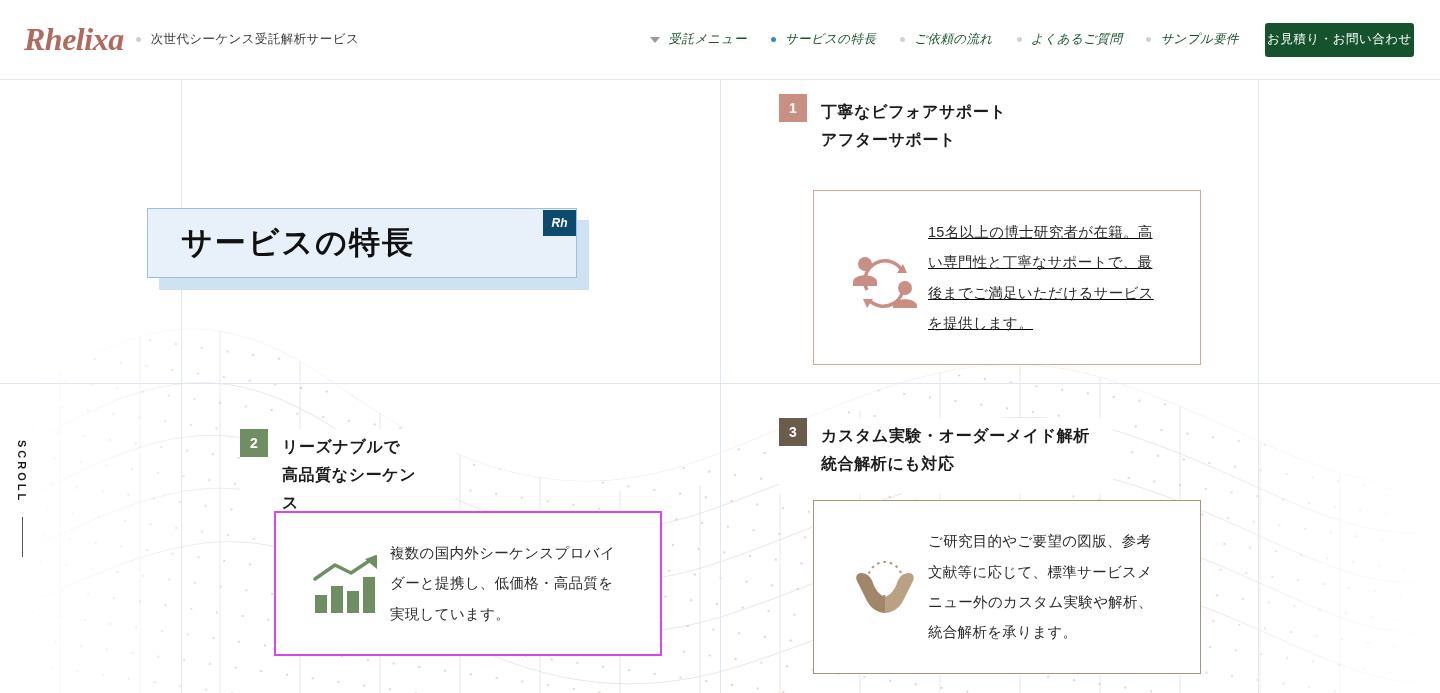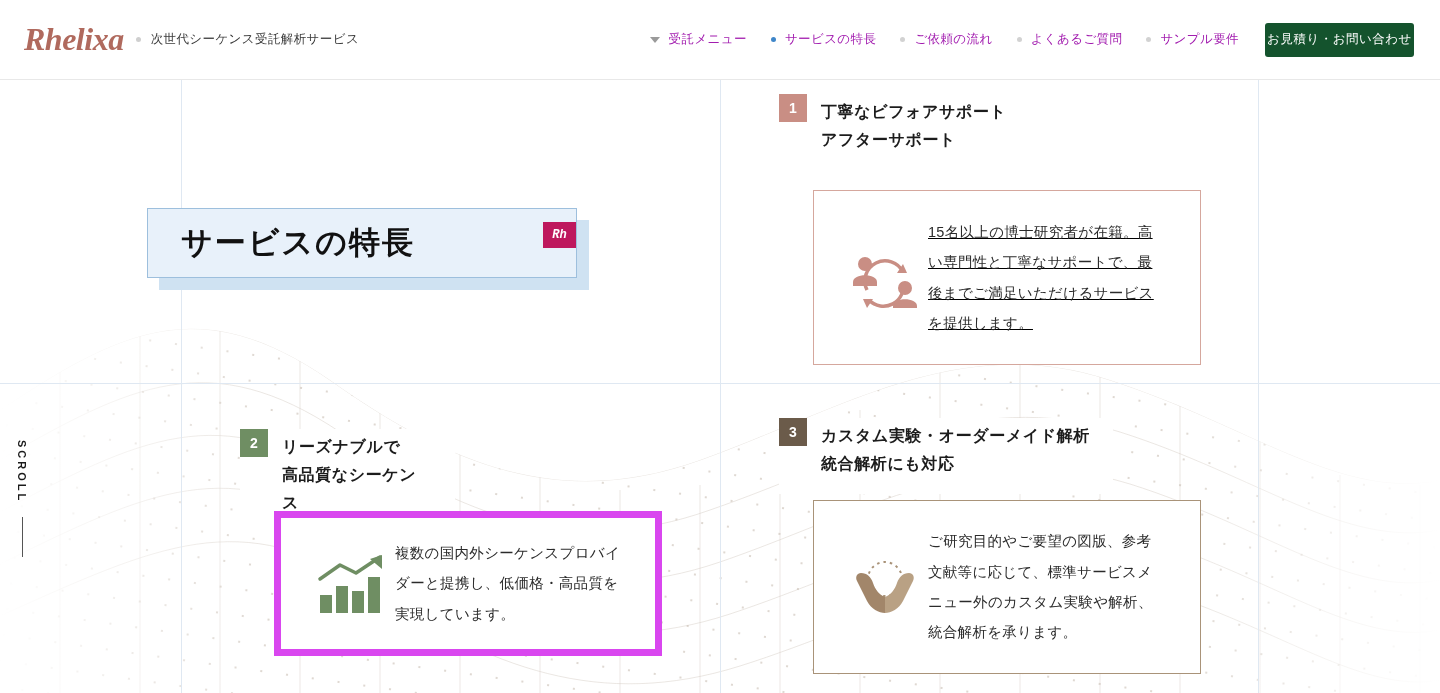--- a/index.html
+++ b/index.html
@@ -24,22 +24,22 @@
     color: #b06a5e; letter-spacing: -0.5px;
     font-family: "Liberation Serif", serif;
   }
   .hdr-dot {
     width: 5px; height: 5px; border-radius: 50%; background: #cfcfcf;
     display: inline-block; margin: 0 10px 0 12px; flex: none;
   }
   #tagline { font-size: 12.5px; color: #3a3a3a; letter-spacing: .4px; }
   #nav { margin-left: auto; display: flex; align-items: center; height: 100%; }
   .nav-item {
-    display: flex; align-items: center; font-size: 12.5px; color: #a21caf;
-    letter-spacing: .4px; white-space: nowrap;
+    display: flex; align-items: center; font-size: 12.5px; color: #14532d;
+    letter-spacing: .4px; white-space: nowrap; font-style: italic;
   }
   .nav-item .nav-dot {
     width: 5px; height: 5px; border-radius: 50%; background: #d2d2d2;
     margin-right: 9px; flex: none;
   }
   .nav-item.active .nav-dot { background: #3f86c9; }
   .nav-item .tri {
     width: 0; height: 0; border-left: 5px solid transparent; border-right: 5px solid transparent;
     border-top: 6px solid #9a9a9a; margin-right: 9px;
   }
@@ -77,24 +77,24 @@
   #hero .box {
     position: relative; width: 430px; height: 70px;
     background: #e8f1fa; border: 1px solid #9dbfdd;
     display: flex; align-items: center;
   }
   #hero .box h1 {
     margin-left: 33px; font-size: 31px; font-weight: bold;
     color: #111; letter-spacing: 2px;
   }
   #hero .tag {
-    position: absolute; right: 0; top: 13px; width: 33px; height: 26px;
-    background: #be185d; color: #fff; font-size: 12px; font-weight: bold;
+    position: absolute; right: 0; top: 1px; width: 33px; height: 26px;
+    background: #0c4a6e; color: #fff; font-size: 12px; font-weight: bold;
     font-style: italic; display: flex; align-items: center; justify-content: center;
-    font-family: Liberation Mono, monospace;
+    font-family: Liberation Sans, sans-serif;
   }
 
   
   .feature { position: absolute; z-index: 15; }
   .f-head {
     position: relative; background: #fff; display: flex; align-items: flex-start;
   }
   .f-num {
     width: 28px; height: 28px; color: #fff; font-size: 14px; font-weight: bold;
     display: flex; align-items: center; justify-content: center; flex: none;
@@ -122,21 +122,21 @@
     text-decoration: underline;
   }
   #feature1 .f-text { width: 236px; }
 
   
   #feature2 { left: 240px; top: 429px; }
   #feature2 .f-head { width: 215px; }
   #feature2 .f-num { background: #6f8e63; }
   #feature2 .f-body {
     position: absolute; left: 34px; top: 82px; width: 388px; height: 145px;
-    border: 7px solid #d946ef;
+    border: 2px solid #d946ef;
   }
   #feature2 .f-text { width: 236px; }
 
   
   #feature3 { left: 779px; top: 418px; }
   #feature3 .f-head { width: 334px; }
   #feature3 .f-num { background: #6b5b4a; }
   #feature3 .f-body {
     position: absolute; left: 34px; top: 82px; width: 388px; height: 174px;
     border: 1px solid #a99379;

